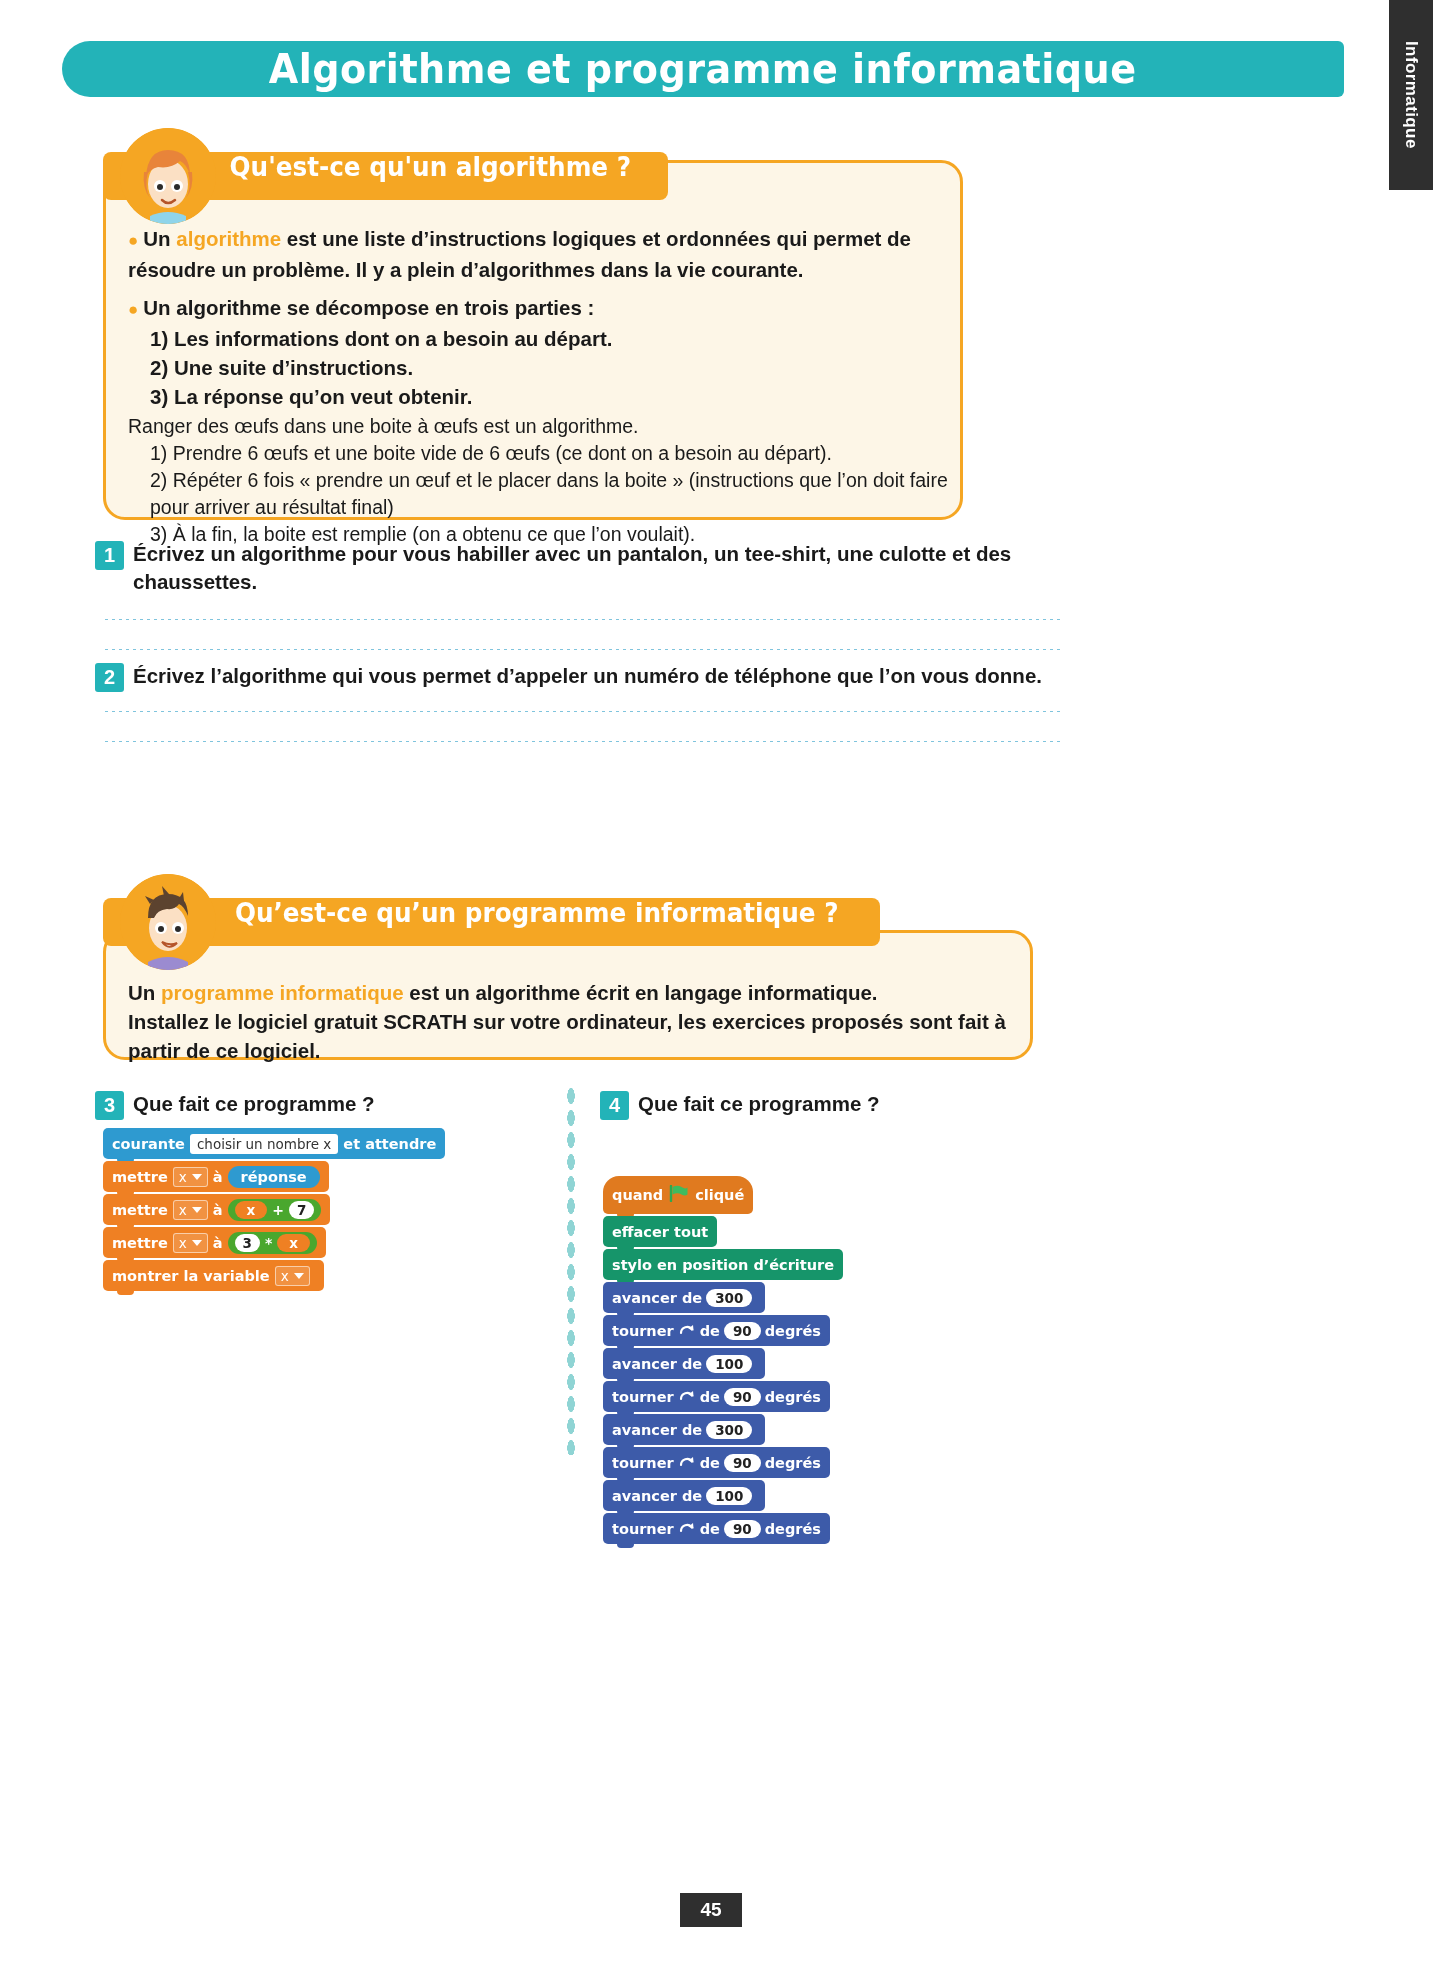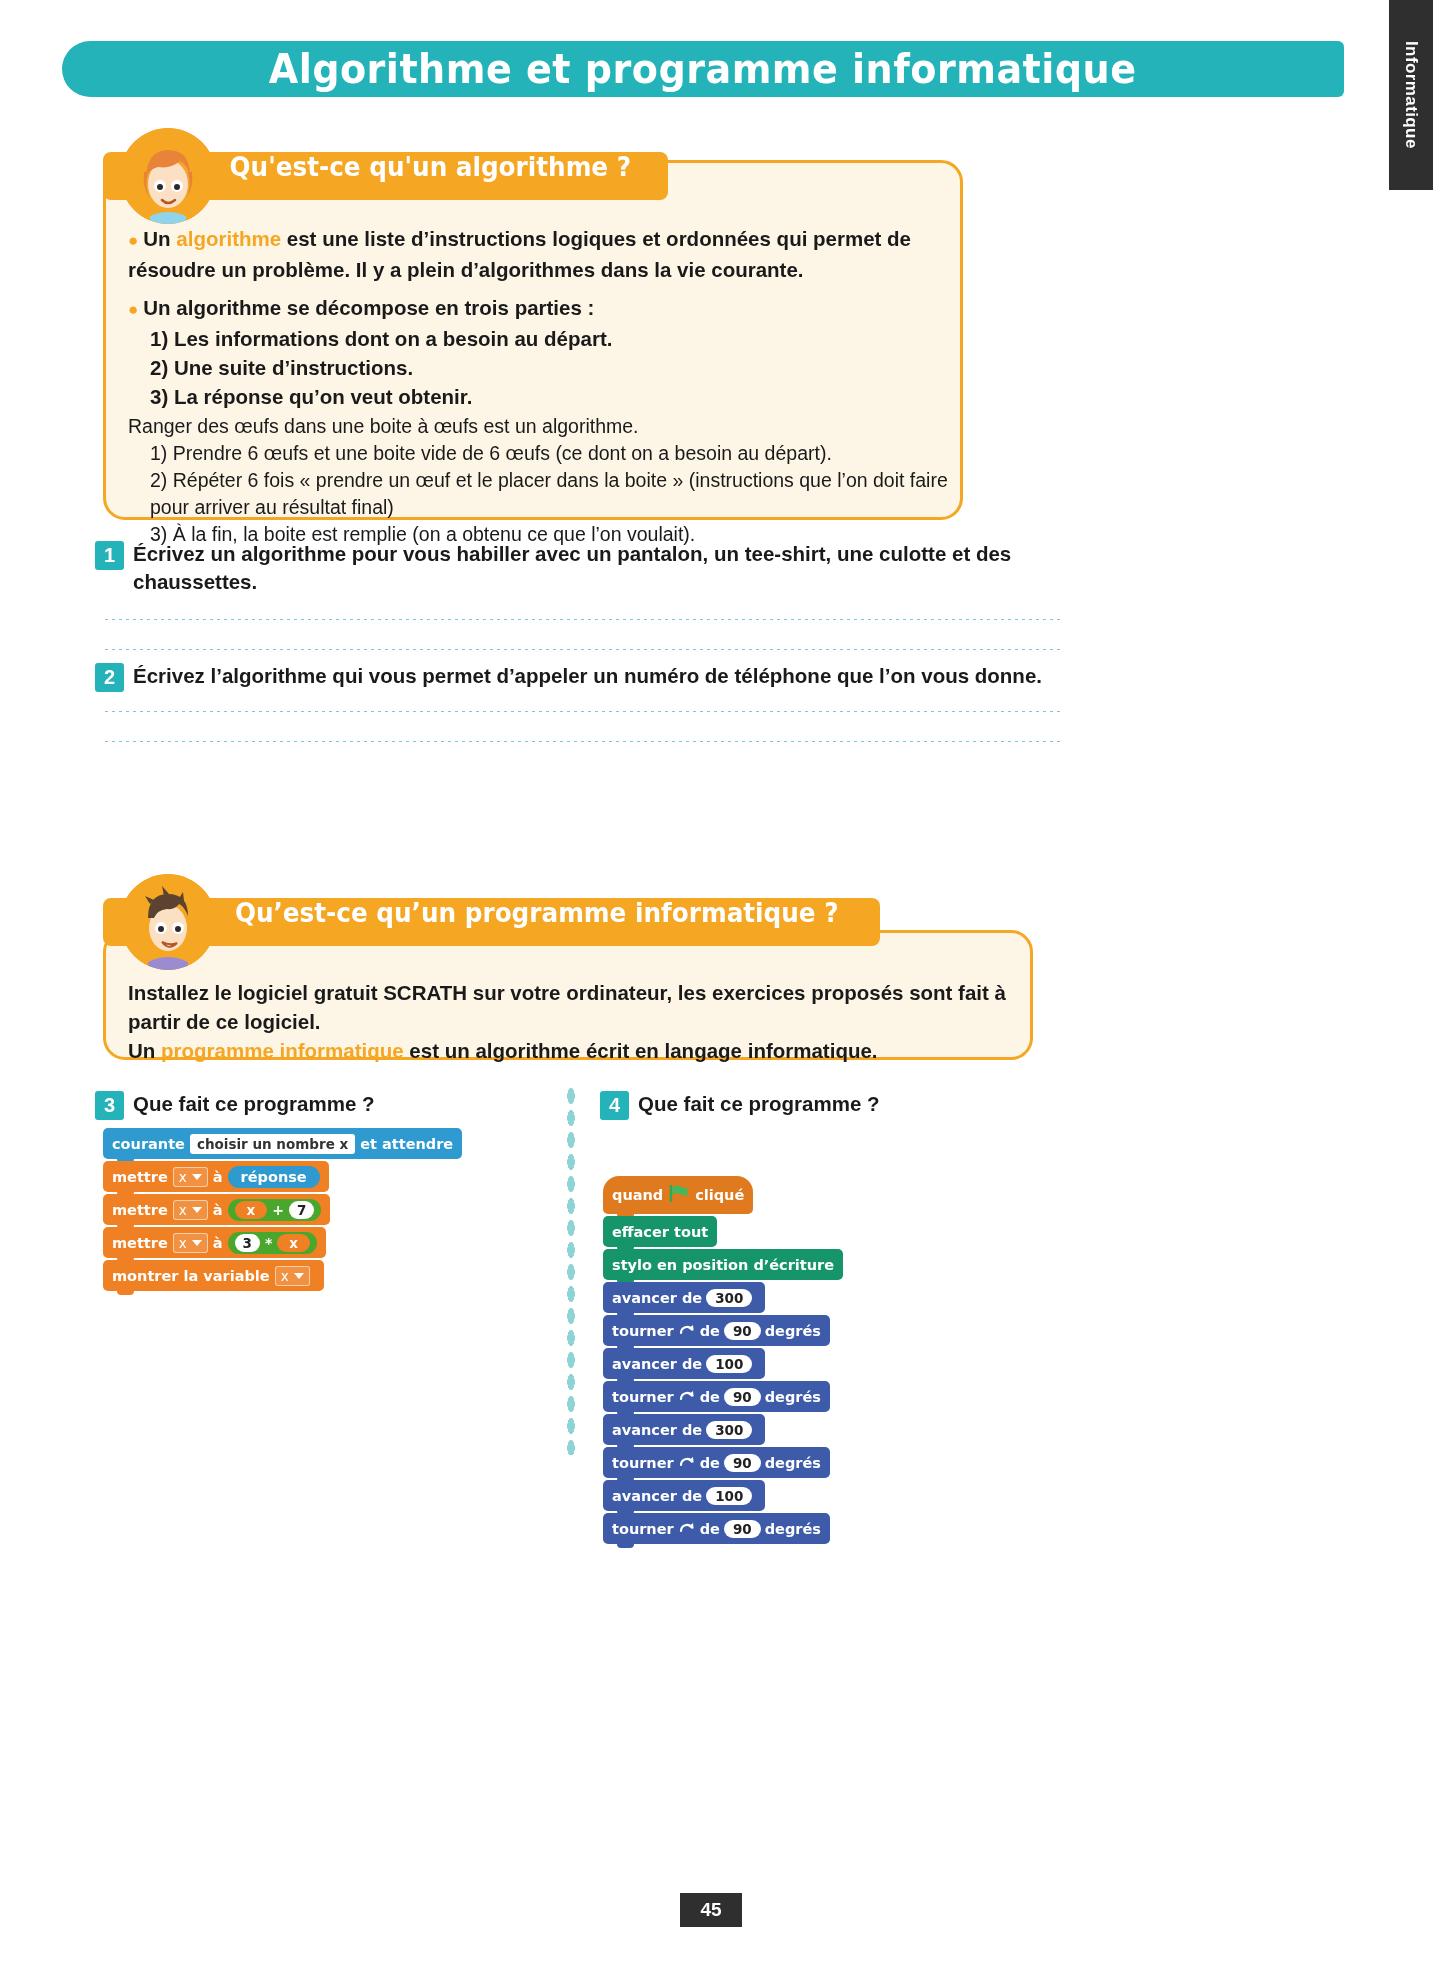--- a/index.html
+++ b/index.html
@@ -115,21 +115,21 @@
     width:17px; height:5px; border-radius:0 0 4px 4px; background:inherit;
   }
   .blk.sensing{ background:#2e9ad0; }
   .blk.data{ background:#ef8023; }
   .blk.events{ background:#e07a1f; border-radius:16px 16px 5px 5px; height:38px;margin-top:41px;}
   .blk.pen{ background:#16956a; }
   .blk.motion{ background:#3d5ba9; }
 
   .field{
     background:#fff; color:#333; border-radius:3px; padding:2px 7px;
-    font-size:13.5px; font-weight:700; margin:0 5px;
+    font-size:13.5px; font-weight:400; margin:0 5px;
     font-family:"DejaVu Sans", sans-serif;
   }
   .dropdown{
     background:rgba(255,255,255,.14); border:1px solid rgba(255,255,255,.55);
     border-radius:3px; padding:1px 5px; margin:0 5px;
     display:inline-flex; align-items:center; gap:5px; font-size:13.5px; font-weight:400;
   }
   .caret{ width:0;height:0;border-left:5px solid transparent;border-right:5px solid transparent;border-top:6px solid #fff; }
   .oval-num{
     background:#fff; color:#222; border-radius:11px; padding:1px 9px;
@@ -235,24 +235,24 @@
     <circle cx="41" cy="54" r="6" fill="#fff"></circle>
       <circle cx="41" cy="55" r="3" fill="#2b2b2b"></circle>
     <circle cx="58" cy="54" r="6" fill="#fff"></circle>
       <circle cx="58" cy="55" r="3" fill="#2b2b2b"></circle>
     <path d="M42 68 q7 9 15 1 q-7 3-15-1z" fill="#fff" stroke="#b5552a" stroke-width="2"></path>
     <path d="M28 88 q20-10 40 0 v8 h-40z" fill="#9b8bd0"></path>
   </svg>
 </div>
 
 <div class="body-txt b2">
-  <div>Installez le logiciel gratuit SCRATH sur votre ordinateur, les exercices proposés sont fait à partir de ce logiciel.</div>
   <div>
     <span>Un </span><span class="hl">programme informatique</span><span> est un algorithme écrit en langage informatique.</span>
   </div>
+  <div>Installez le logiciel gratuit SCRATH sur votre ordinateur, les exercices proposés sont fait à partir de ce logiciel.</div>
 </div>
 
 <div class="exo e3">
   <div class="badge">3</div>
   <div class="exo-txt">Que fait ce programme ?</div>
 </div>
 <div class="exo e4">
   <div class="badge">4</div>
   <div class="exo-txt">Que fait ce programme ?</div>
 </div>

